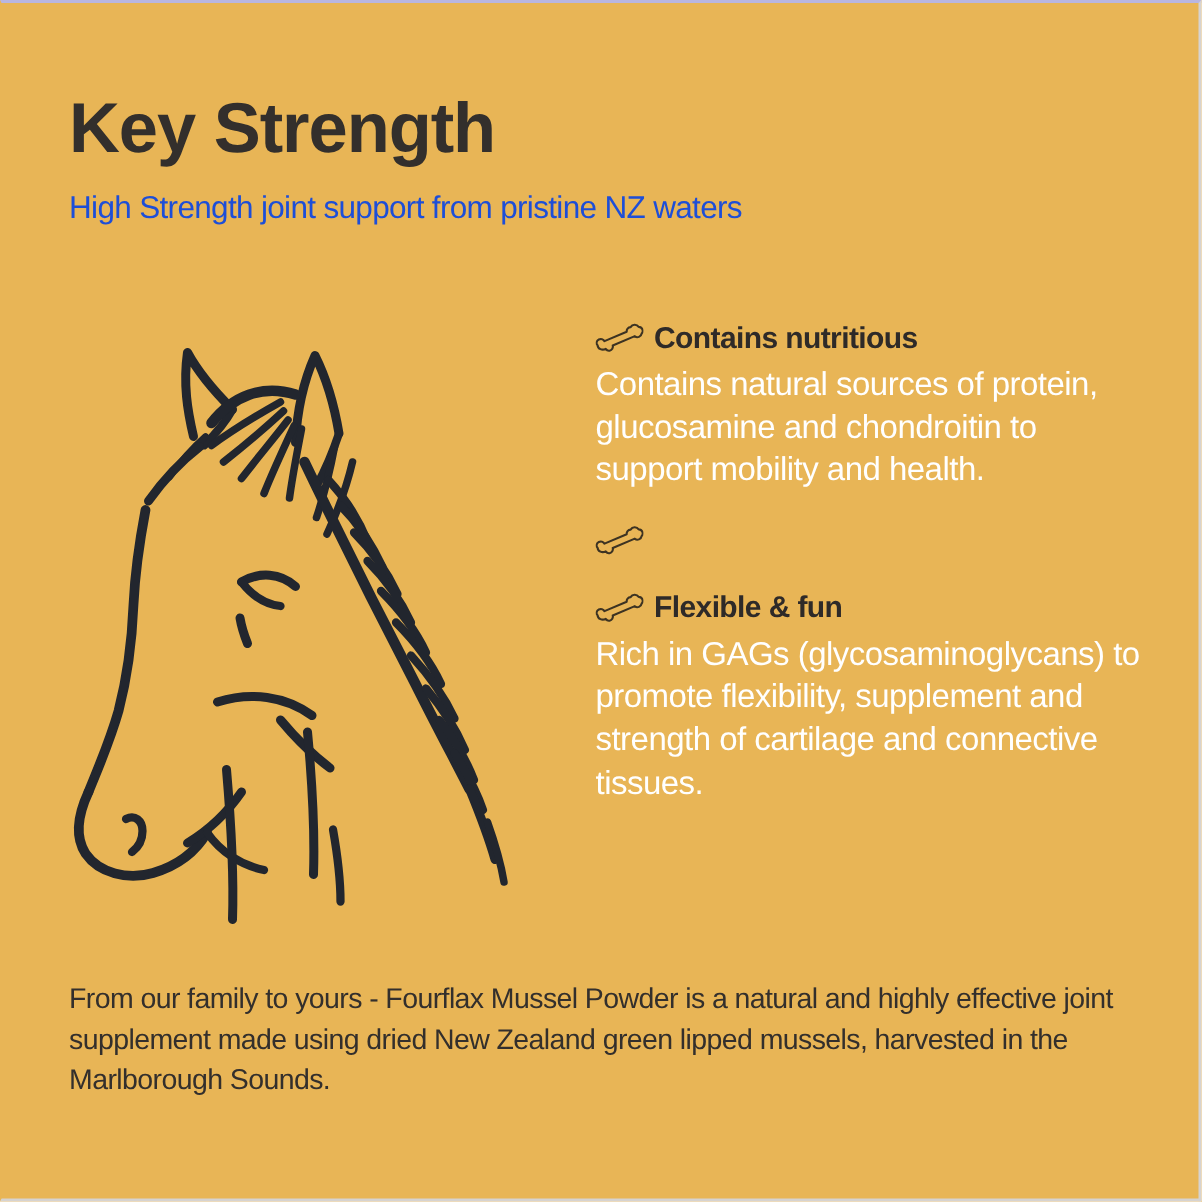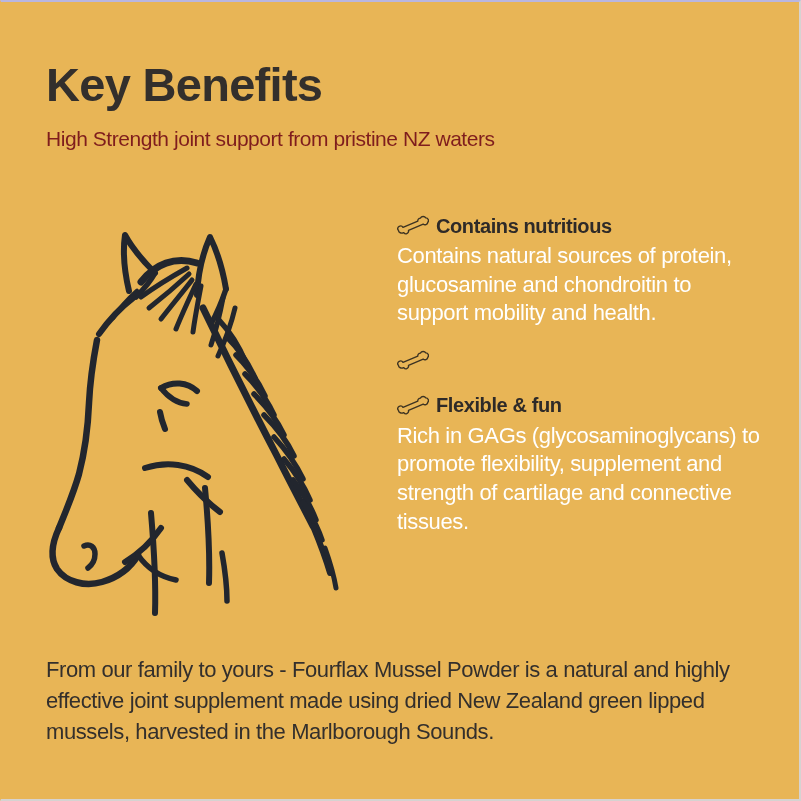--- a/index.html
+++ b/index.html
@@ -34,21 +34,21 @@
     color: #332f2c;
     letter-spacing: -0.7px;
     line-height: 1.06;
     margin: 0;
     white-space: nowrap;
   }
   #page-subtitle {
     margin: 16px 0 0 0;
     font-size: 21px;
     font-weight: 400;
-    color: #7f1d1d;
+    color: #1d4ed8;
     letter-spacing: -0.45px;
     line-height: 1.2;
     white-space: nowrap;
   }
 
   
   #horse-illustration {
     position: absolute;
     left: 36px;
     top: 196px;
@@ -104,35 +104,35 @@
     margin: 0;
     max-width: 370px;
   }
 
   
   #footer-paragraph {
     position: absolute;
     left: 45px;
     top: 652px;
     width: 712px;
-    font-size: 22px;
+    font-size: 19px;
     font-weight: 400;
     color: #332f2c;
     letter-spacing: -0.4px;
     line-height: 1.42;
     margin: 0;
   }
 </style>
 </head>
 <body>
 
 <div id="page">
 
   <div id="header">
-    <h1 id="page-title">Key Benefits</h1>
+    <h1 id="page-title">Key Strength</h1>
     <div id="page-subtitle">High Strength joint support from pristine NZ waters</div>
   </div>
 
   <div id="horse-illustration">
     <svg viewBox="0 0 330 420" xmlns="http://www.w3.org/2000/svg" fill="none" stroke="#22262e" stroke-width="6.5" stroke-linecap="round" stroke-linejoin="round">
 
       <path d="M92 93 C88 76 85 58 88 37 C95 50 107 64 118 75" stroke-width="6"></path>
       <path d="M118 75 C113 84 106 92 99 99" stroke-width="5.5"></path>
 
       <path d="M160 97 C161 76 165 57 173 39 C181 55 186 73 189 91" stroke-width="6"></path>

